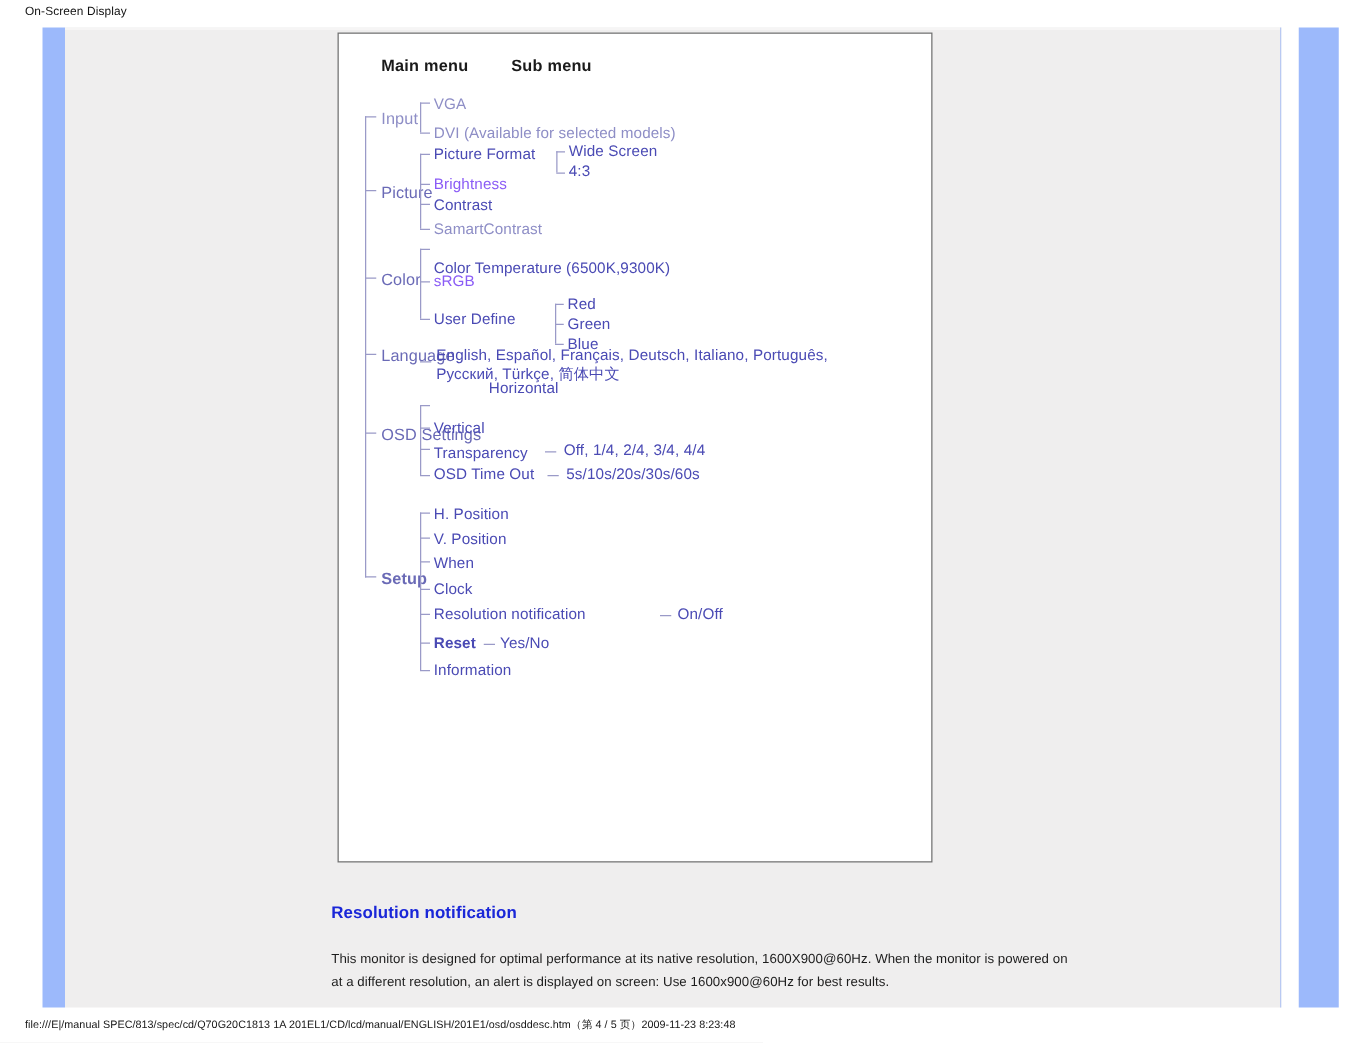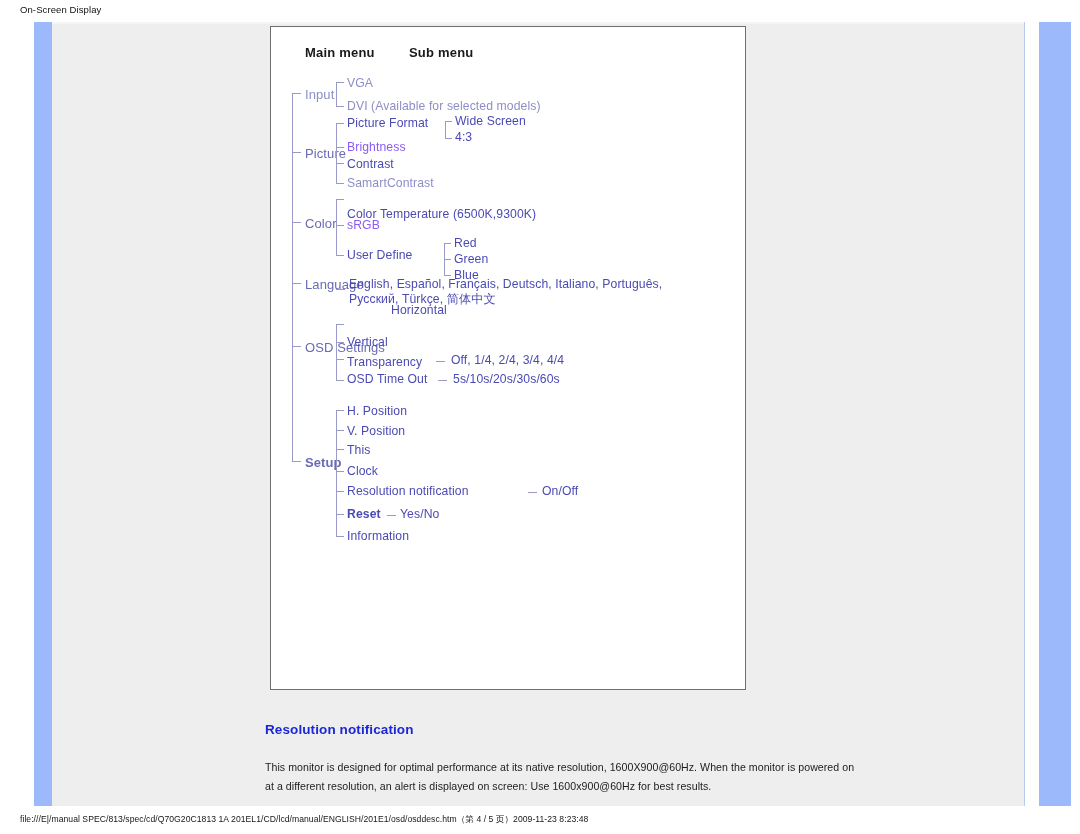--- a/index.html
+++ b/index.html
@@ -174,21 +174,21 @@
   <div class="hline" style="left:65px;top:383px;width:8px;"></div>
   <div class="hline" style="left:65px;top:403px;width:8px;"></div>
   <div class="hline" style="left:65px;top:422px;width:8px;"></div>
   <div class="hline" style="left:65px;top:444px;width:8px;"></div>
   <div class="hline" style="left:65px;top:464px;width:8px;"></div>
   <div class="hline" style="left:65px;top:487px;width:8px;"></div>
   <div class="hline" style="left:65px;top:509px;width:8px;"></div>
 
   <div class="node" style="left:76px;top:377px;">H. Position</div>
   <div class="node" style="left:76px;top:397px;">V. Position</div>
-  <div class="node" style="left:76px;top:416px;">This</div>
+  <div class="node" style="left:76px;top:416px;">When</div>
   <div class="node" style="left:76px;top:437px;">Clock</div>
 
   <div class="node" style="left:76px;top:457px;">Resolution notification</div>
   <div class="dash" style="left:257px;top:465px;"></div>
   <div class="node" style="left:271px;top:457px;">On/Off</div>
 
   <div class="node" style="left:76px;top:480px;font-weight:bold;">Reset</div>
   <div class="dash" style="left:116px;top:488px;"></div>
   <div class="node" style="left:129px;top:480px;">Yes/No</div>
 

